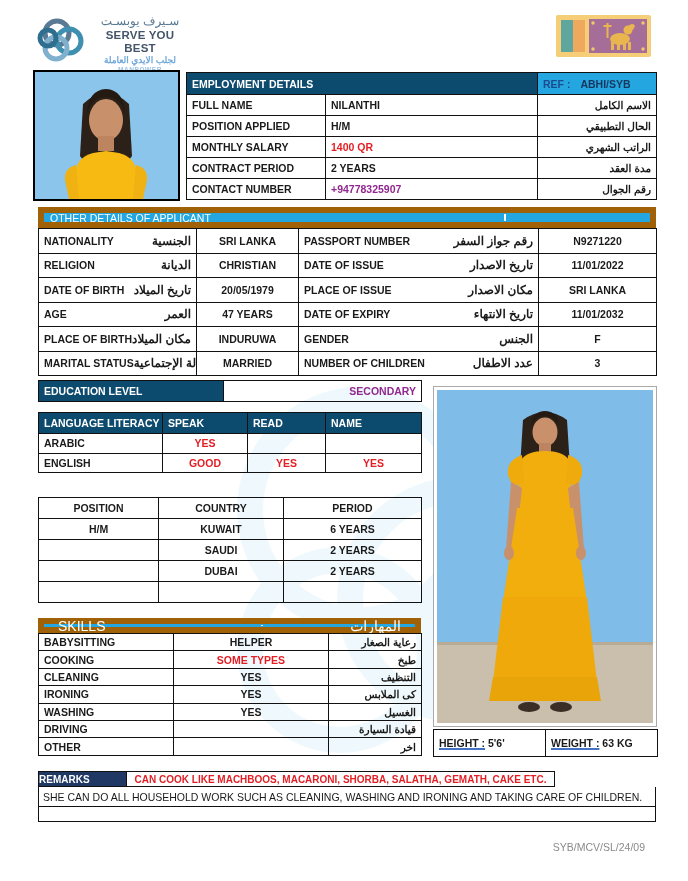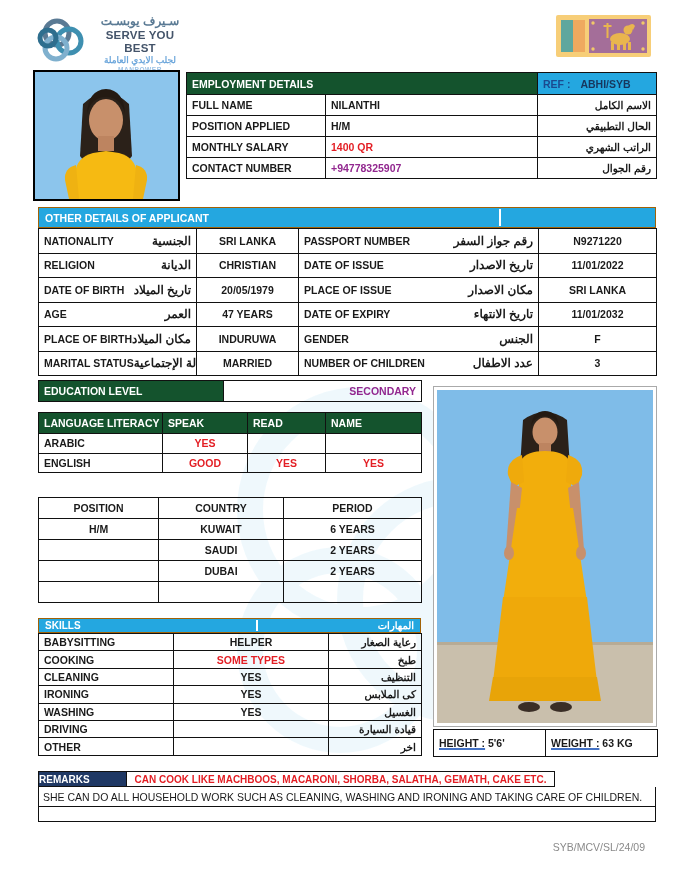--- a/index.html
+++ b/index.html
@@ -3,40 +3,40 @@
 <meta charset="utf-8">
 <style>
   html,body{margin:0;padding:0;background:#fff;}
   .page{position:relative;width:688px;height:881px;background:#ffffff;overflow:hidden;
         font-family:"Liberation Sans",sans-serif;color:#1a1a1a;}
   .abs{position:absolute;}
   
   table.tbl{border-collapse:collapse;table-layout:fixed;}
   table.tbl td{border:1px solid #111;font-size:10.5px;font-weight:bold;vertical-align:middle;
                padding:0 5px;overflow:hidden;white-space:nowrap;}
-  .chead{background:#14532d;color:#fff;font-size:10.5px;font-weight:bold;}
-  .bar{background:#24A7E0;color:#fff;font-size:10.5px;font-weight:bold;
-       border:1px solid #a16207;box-sizing:border-box;display:flex;align-items:center;}
+  .chead{background:#0c4a6e;color:#fff;font-size:10.5px;font-weight:bold;}
+  .bar{background:#24A7E0;color:#fff;font-size:10.5px;font-weight:normal;
+       border:6px solid #a16207;box-sizing:border-box;display:flex;align-items:center;}
   .bar .divider{position:absolute;top:1px;bottom:1px;width:2px;background:#fff;}
   .val{text-align:center;margin-top:27px;}
   .left{text-align:left;}
   .red{color:#E31E24;}
   .purple{color:#92278F;}
   .ar{text-align:right;font-size:10px;}
   .lr{display:flex;justify-content:space-between;align-items:center;}
   .lr .arr{font-size:12px;}
   .refcell{background:#24A7E0;text-align:left;}
   .reflbl{color:#1B4A8F;text-decoration-color:#1F4E79;}
   .refval{color:#17365D;margin-left:10px;}
   .navy{background:#1F3864;color:#fff;}
   .photo-frame{border:1px solid #aaa;background:#fff;padding:3px;box-sizing:border-box;}
   .pass-frame{border:2px solid #000;background:#fff;box-sizing:border-box;}
   .underl{text-decoration:underline;text-decoration-color:#4472C4;text-decoration-thickness:1.5px;}
   .logo-text{line-height:1.15;text-align:center;}
-  .logo-ar{font-size:12px;color:#5A7A94;font-weight:bold;}
+  .logo-ar{font-size:12px;color:#5A7A94;font-weight:normal;}
   .logo-en{font-size:11.5px;color:#44546A;font-weight:bold;letter-spacing:.2px;}
   .logo-ar2{font-size:9px;color:#6FA8DC;font-weight:bold;}
   .logo-tag{font-size:6.5px;color:#9DC3E6;font-weight:bold;letter-spacing:.6px;}
   .footer-ref{font-size:10.5px;color:#8a8a8a;text-align:right;}
   .wm{opacity:.07;pointer-events:none;}
 </style>
 </head>
 <body>
 
 <div class="page">
@@ -119,20 +119,25 @@
       <td>POSITION APPLIED</td>
       <td class="left">H/M</td>
       <td class="ar">الحال التطبيقي</td>
     </tr>
     <tr style="height:21px">
       <td>MONTHLY SALARY</td>
       <td class="left red">1400 QR</td>
       <td class="ar">الراتب الشهري</td>
     </tr>
     <tr style="height:21px">
+      <td>CONTRACT PERIOD</td>
+      <td class="left">2 YEARS</td>
+      <td class="ar">مدة العقد</td>
+    </tr>
+    <tr style="height:21px">
       <td>CONTACT NUMBER</td>
       <td class="left purple">+94778325907</td>
       <td class="ar">رقم الجوال</td>
     </tr>
   </tbody>
     </table>
 
   <div class="bar abs" style="left:38px;top:207px;width:618px;height:21px;padding-left:6px">
     <span>OTHER DETAILS OF APPLICANT</span>
     <span class="divider" style="left:460px"></span>
@@ -315,21 +320,21 @@
       <td class="val">2 YEARS</td>
     </tr>
     <tr style="height:21px">
       <td class="val"></td>
       <td class="val"></td>
       <td class="val"></td>
     </tr>
   </tbody>
     </table>
 
-  <div class="bar abs" style="left:38px;top:618px;width:383px;height:15px;padding:0 6px;justify-content:space-between;font-size:10px">
+  <div class="bar abs" style="left:38px;top:618px;width:383px;height:15px;padding:0 14px;justify-content:space-between;font-size:14px">
     <span>SKILLS</span>
     <span>المهارات</span>
     <span class="divider" style="left:217px"></span>
   </div>
   <table class="tbl abs" style="left:38px;top:633px;width:383px">
     <colgroup>
         <col style="width:135px">
         <col style="width:155px">
         <col style="width:93px">
       </colgroup>

